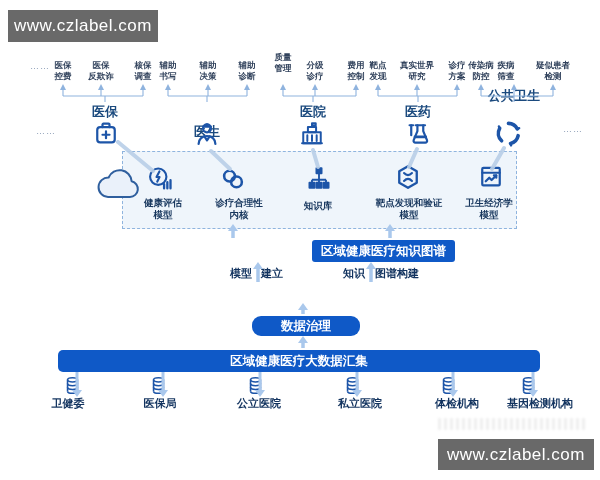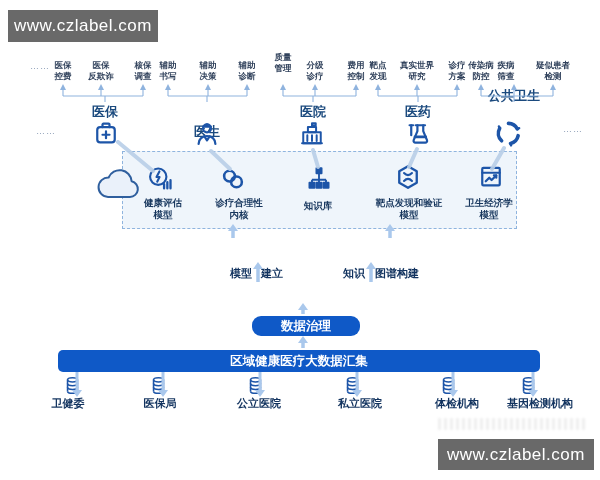--- a/index.html
+++ b/index.html
@@ -164,20 +164,23 @@
   <div class="abs model-label ctr" style="left:163px;top:197px;">健康评估
 模型</div>
   <div class="abs model-label ctr" style="left:239px;top:197px;">诊疗合理性
 内核</div>
   <div class="abs model-label ctr" style="left:318px;top:200px;text-align:center;">知识库</div>
   <div class="abs model-label ctr" style="left:409px;top:197px;">靶点发现和验证
 模型</div>
   <div class="abs model-label ctr" style="left:489px;top:197px;">卫生经济学
 模型</div>
 
+  <div class="abs bluebox" style="left:312px;top:240px;width:143px;height:22px;">
+      <span>区域健康医疗知识图谱</span>
+    </div>
 
   <div class="abs buildlbl ctr" style="left:241px;top:266px;">模型</div>
   <div class="abs buildlbl ctr" style="left:272px;top:266px;">建立</div>
   <div class="abs buildlbl ctr" style="left:354px;top:266px;">知识</div>
   <div class="abs buildlbl ctr" style="left:397px;top:266px;">图谱构建</div>
 
   <div class="abs bluebox" style="left:58px;top:350px;width:482px;height:22px;border-radius:5px;">
       <span>区域健康医疗大数据汇集</span>
     </div>
   <div class="abs bluebox round" style="left:252px;top:316px;width:108px;height:20px;">

